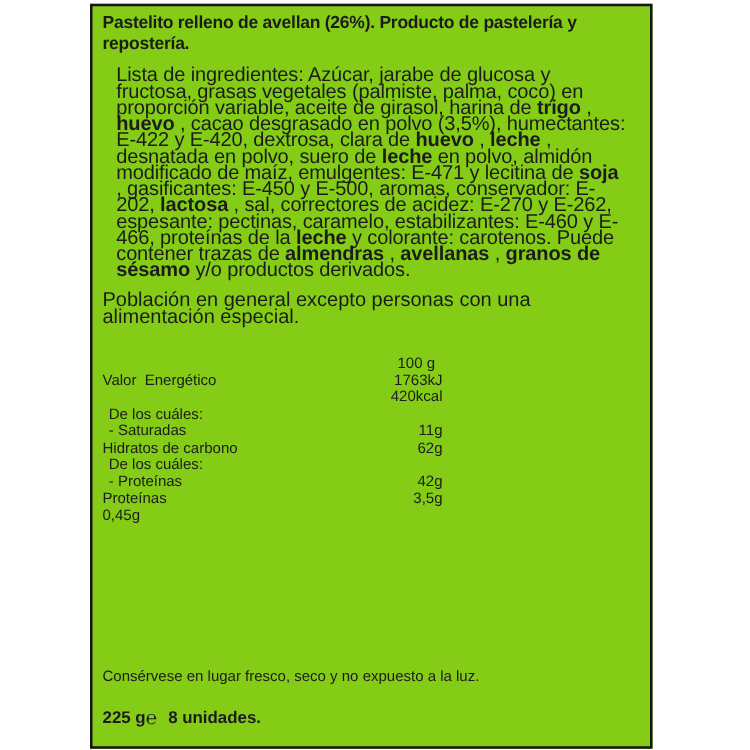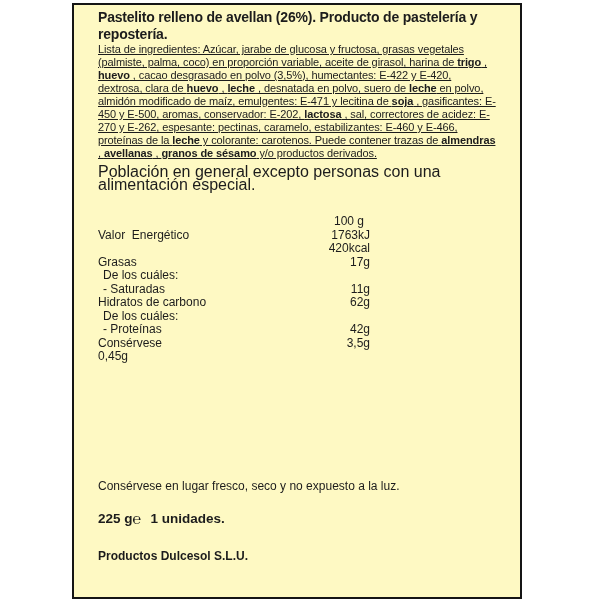--- a/index.html
+++ b/index.html
@@ -5,28 +5,28 @@
   html,body{margin:0;padding:0;background:#ffffff;}
   body{
     width:600px;height:600px;position:relative;overflow:hidden;
     font-family:"Liberation Sans","DejaVu Sans",sans-serif;
     color:#1c1c1c;
     -webkit-font-smoothing:antialiased;
   }
   .label-box{
     position:absolute;left:72px;top:3px;width:450px;height:596px;
     border:2px solid #151515;box-sizing:border-box;
-    padding:4px 24px;background:#fef9c3;
+    padding:4px 8px;background:#84cc16;
   }
   .title{
     margin:0;font-weight:bold;font-size:14px;line-height:17px;
     letter-spacing:-0.2px;white-space:pre-line;
   }
   .ingredients{
-    margin:0;font-size:11px;line-height:13px;letter-spacing:-0.1px;text-decoration:underline;
+    margin:11px;font-size:16px;line-height:13px;letter-spacing:-0.1px;
   }
   .ingredients b{font-weight:bold;}
   .population{margin-top:5px;font-size:16px;line-height:13px;}
   .nut-title{
     margin-top:21px;margin-left:148px;width:200px;text-align:center;
     font-size:12px;line-height:14px;
   }
   .ntable{margin-top:24px;width:272px;font-size:12px;line-height:13.5px;}
   .nrow{display:flex;gap:21px;}
   .nlabel{flex:1;white-space:pre;}
@@ -63,56 +63,52 @@
     <div>
         <div class="nrow">
           <span class="nlabel">Valor  Energético</span>
           <span class="nvalue">1763kJ</span>
         </div>
         <div class="nrow">
           <span class="nlabel"></span>
           <span class="nvalue">420kcal</span>
         </div>
         <div class="nrow">
-          <span class="nlabel">Grasas</span>
-          <span class="nvalue">17g</span>
-        </div>
-        <div class="nrow">
           <span class="nlabel indent">De los cuáles:</span>
           <span class="nvalue"></span>
         </div>
         <div class="nrow">
           <span class="nlabel indent">- Saturadas</span>
           <span class="nvalue">11g</span>
         </div>
         <div class="nrow">
           <span class="nlabel">Hidratos de carbono</span>
           <span class="nvalue">62g</span>
         </div>
         <div class="nrow">
           <span class="nlabel indent">De los cuáles:</span>
           <span class="nvalue"></span>
         </div>
         <div class="nrow">
           <span class="nlabel indent">- Proteínas</span>
           <span class="nvalue">42g</span>
         </div>
         <div class="nrow">
-          <span class="nlabel">Consérvese</span>
+          <span class="nlabel">Proteínas</span>
           <span class="nvalue">3,5g</span>
         </div>
         <div class="nrow">
           <span class="nvalue">0,45g</span>
         </div>
       </div>
   </div>
 
   <p class="storage">Consérvese en lugar fresco, seco y no expuesto a la luz.</p>
 
   <p class="weight">
-    <span>225 g</span><span class="emark">℮</span><span class="units">1 unidades.</span>
+    <span>225 g</span><span class="emark">℮</span><span class="units">8 unidades.</span>
   </p>
 
   <div class="footer">
     <div class="mname">Productos Dulcesol S.L.U.</div>
   </div>
 
 </div>
 
 </body></html>

